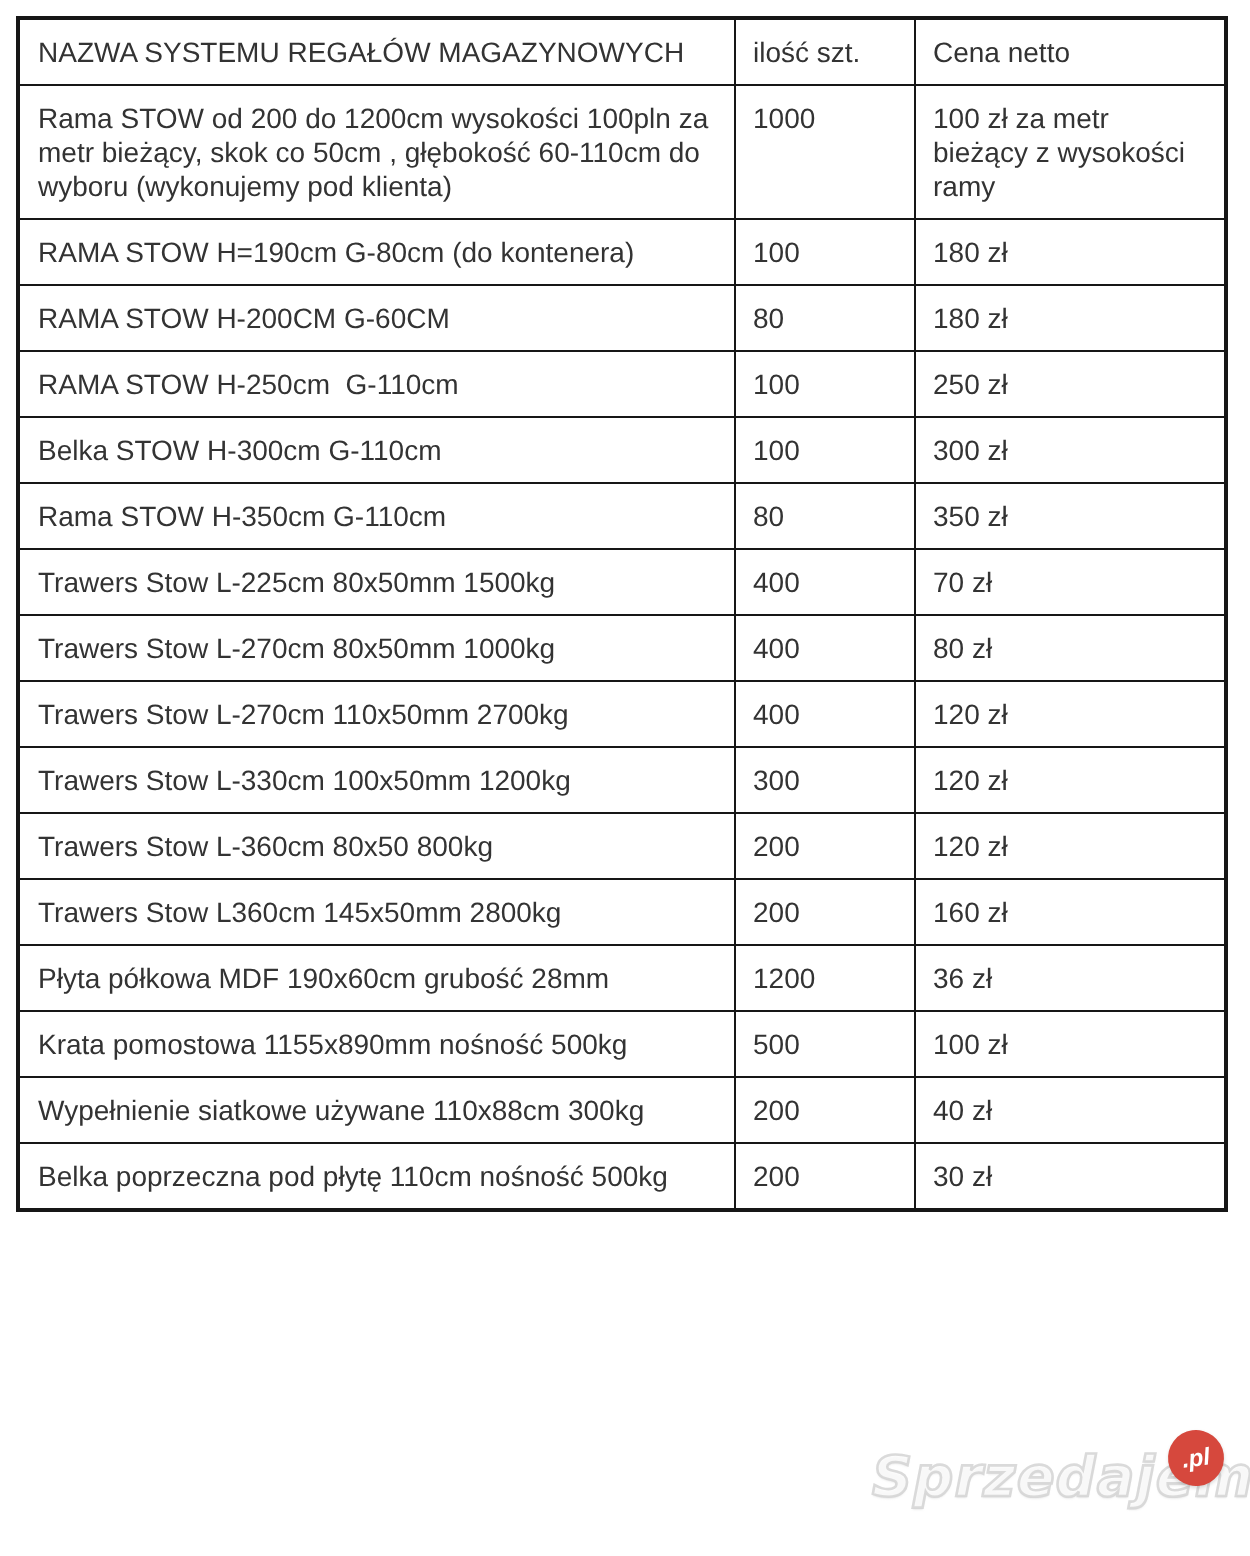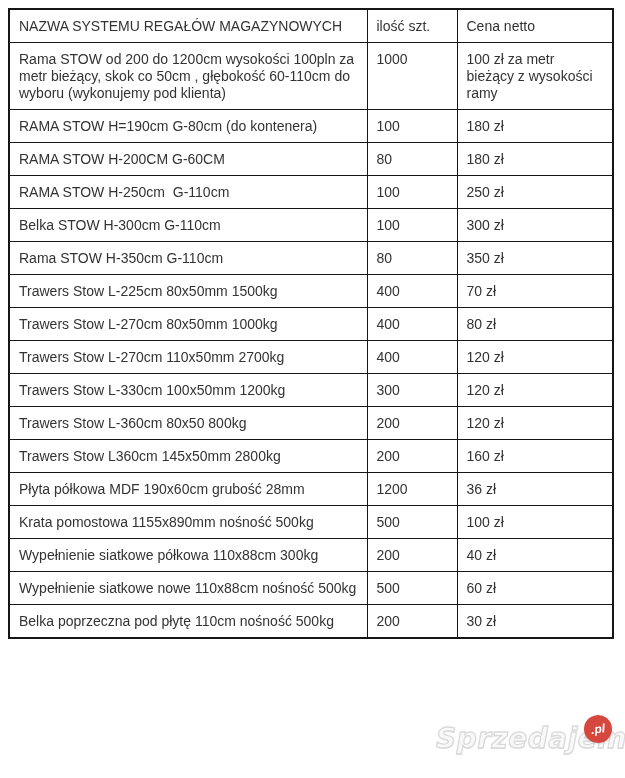--- a/index.html
+++ b/index.html
@@ -170,28 +170,23 @@
     <td><span>Płyta półkowa MDF 190x60cm grubość 28mm</span></td>
     <td>1200</td>
     <td>36 zł</td>
   </tr>
         <tr>
     <td><span>Krata pomostowa 1155x890mm nośność 500kg</span></td>
     <td>500</td>
     <td>100 zł</td>
   </tr>
         <tr>
-    <td><span>Wypełnienie siatkowe półkowa 110x88cm 300kg</span></td>
+    <td><span>Wypełnienie siatkowe używane 110x88cm 300kg</span></td>
     <td>200</td>
     <td>40 zł</td>
-  </tr>
-        <tr>
-    <td><span>Wypełnienie siatkowe nowe 110x88cm nośność 500kg</span></td>
-    <td>500</td>
-    <td>60 zł</td>
   </tr>
         <tr>
     <td><span>Belka poprzeczna pod płytę 110cm nośność 500kg</span></td>
     <td>200</td>
     <td>30 zł</td>
   </tr>
       </tbody>
   </table>
 
   <div class="watermark">

